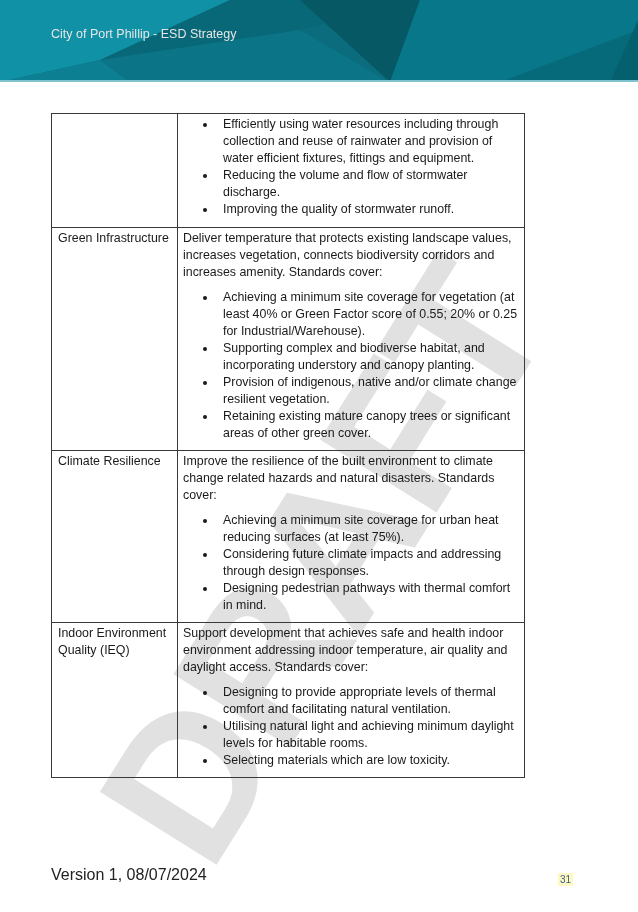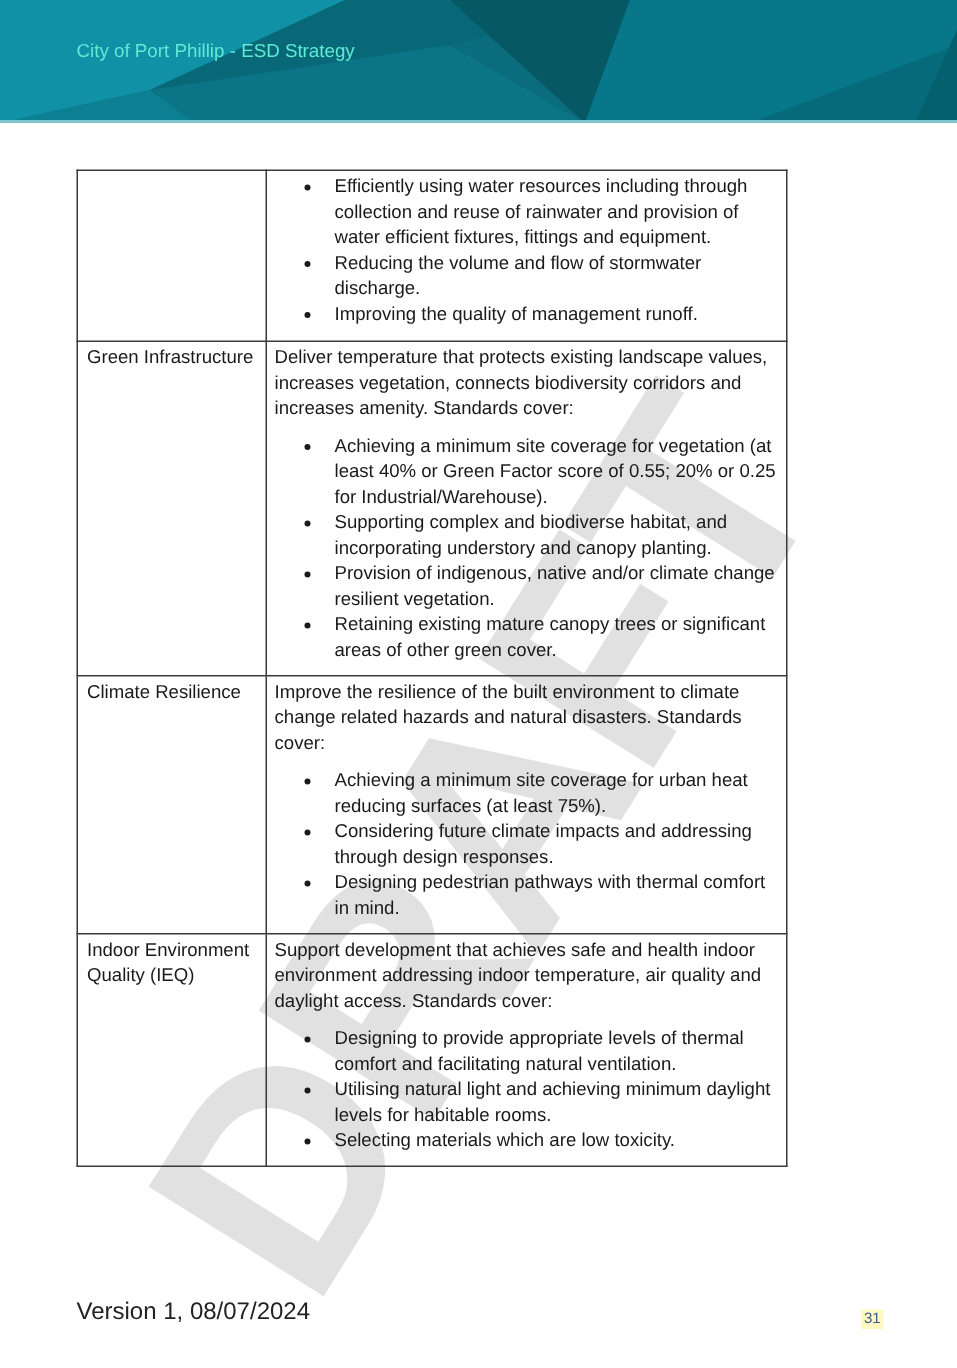--- a/index.html
+++ b/index.html
@@ -6,21 +6,21 @@
   html, body { width: 638px; height: 912px; background: #ffffff; overflow: hidden; }
   body { position: relative; font-family: "Liberation Sans", sans-serif; color: #1a1a1a; }
 
   .header {
     position: absolute; left: 0; top: 0; width: 638px; height: 82px;
     background: #0a6f80; overflow: hidden;
   }
   .header svg.bg { position: absolute; left: 0; top: 0; }
   .header-rule { position: absolute; left: 0; top: 80px; width: 638px; height: 2px; background: #7fc3cf; }
   .header-title {
-    position: absolute; left: 51px; top: 27px; font-size: 12.5px; color: #5eead4;
+    position: absolute; left: 51px; top: 27px; font-size: 12.5px; color: #e5e5e5;
   }
   .logo {
     position: absolute; left: 444px; top: 22px; color: #ffffff; white-space: nowrap;
   }
   .logo .script {
     font-family: "DejaVu Serif", serif; font-style: italic; font-size: 16px; letter-spacing: -0.5px;
   }
   .logo .bold { font-weight: bold; font-size: 17px; margin-left: 3px; }
 
   .watermark {
@@ -44,21 +44,21 @@
   ul.bullets li::before {
     content: ""; position: absolute; left: 3px; top: 7px; width: 4px; height: 4px;
     border-radius: 50%; background: #1a1a1a;
   }
   tr.first td.desc { padding-top: 2px; padding-bottom: 9px; }
   tr.last td.desc { padding-top: 6px; padding-bottom: 12px; }
   tr.last .intro { margin-bottom: 5px; }
 
   .footer-version { position: absolute; left: 51px; top: 866px; font-size: 16px; color: #222; }
   .footer-page {
-    position: absolute; left: 574px; top: 873px; font-size: 10px; color: #3e5b8c;
+    position: absolute; left: 558px; top: 873px; font-size: 10px; color: #3e5b8c;
     background: #fef9c3; padding: 1px 2px;
   }
 </style>
 </head>
 <body>
 
 <div class="header">
   <svg class="bg" width="638" height="82">
     <polygon points="0,0 230,0 100,60 0,82" fill="#1191a6"></polygon>
     <polygon points="100,60 0,82 0,82 130,82" fill="#0d7f92"></polygon>
@@ -77,21 +77,21 @@
 <div class="watermark">DRAFT</div>
 
 <table class="esd">
   <tbody id="table-body">
       <tr class="first">
         <td class="cat"></td>
         <td class="desc">
           <ul class="bullets">
             <li>Efficiently using water resources including through collection and reuse of rainwater and provision of water efficient fixtures, fittings and equipment.</li>
             <li>Reducing the volume and flow of stormwater discharge.</li>
-            <li>Improving the quality of management runoff.</li>
+            <li>Improving the quality of stormwater runoff.</li>
           </ul>
         </td>
       </tr>
       <tr>
         <td class="cat">Green Infrastructure</td>
         <td class="desc">
           <div class="intro">Deliver temperature that protects existing landscape values, increases vegetation, connects biodiversity corridors and increases amenity. Standards cover:</div>
           <ul class="bullets">
             <li>Achieving a minimum site coverage for vegetation (at least 40% or Green Factor score of 0.55; 20% or 0.25 for Industrial/Warehouse).</li>
             <li>Supporting complex and biodiverse habitat, and incorporating understory and canopy planting.</li>

